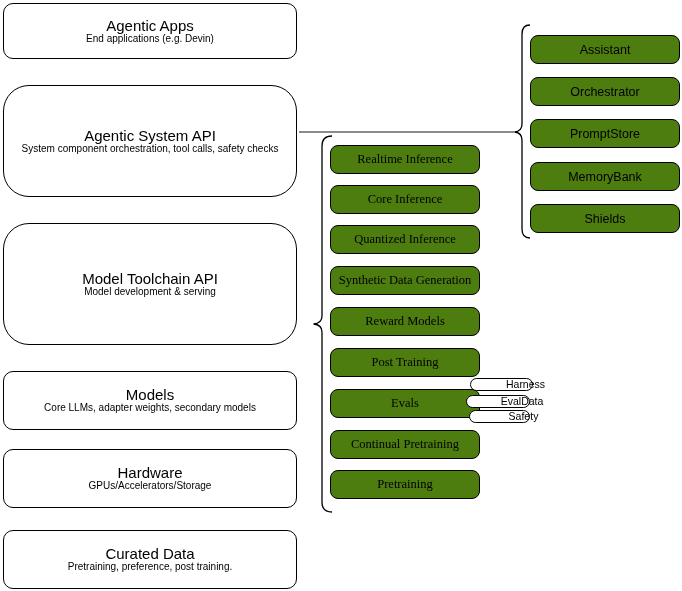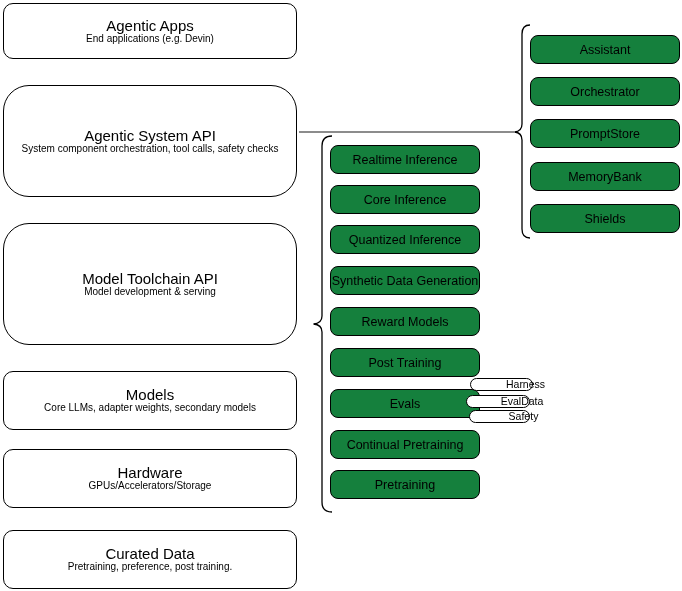--- a/index.html
+++ b/index.html
@@ -16,26 +16,26 @@
   .lbox{left:3px;width:294px;}
   .lb1{top:3px;height:56px;border-radius:10px;}
   .lb2{top:85px;height:112px;border-radius:26px;}
   .lb3{top:223px;height:122px;border-radius:26px;}
   .lb4{top:371px;height:59px;border-radius:10px;}
   .lb5{top:449px;height:59px;border-radius:10px;}
   .lb6{top:530px;height:59px;border-radius:10px;}
   .title{font-size:15px;line-height:15px;}
   .subtitle{font-size:10px;line-height:12px;}
   .node{
-    position:absolute;box-sizing:border-box;background:#15803d;
+    position:absolute;box-sizing:border-box;background:#4d7c0f;
     border:1.3px solid #000;border-radius:8px;
     display:flex;align-items:center;justify-content:center;
     font-size:12.5px;text-align:center;
   }
-  .mnode{left:330px;width:150px;height:29px;}
+  .mnode{left:330px;width:150px;height:29px;font-family:Liberation Serif, serif;}
   .mb1{top:145px}.mb2{top:185px}.mb3{top:225px}.mb4{top:266px}.mb5{top:307px}
   .mb6{top:348px}.mb7{top:389px}.mb8{top:430px}.mb9{top:470px}
   .rnode{left:530px;width:150px;height:29px;}
   .rb1{top:35px}.rb2{top:77px}.rb3{top:119px}.rb4{top:162px}.rb5{top:204px}
   .pill{
     position:absolute;box-sizing:border-box;background:#fff;
     border:1.3px solid #000;border-radius:8px;
     display:flex;align-items:center;justify-content:center;
     font-size:10.5px;line-height:11px;padding-left:48px;
   }

